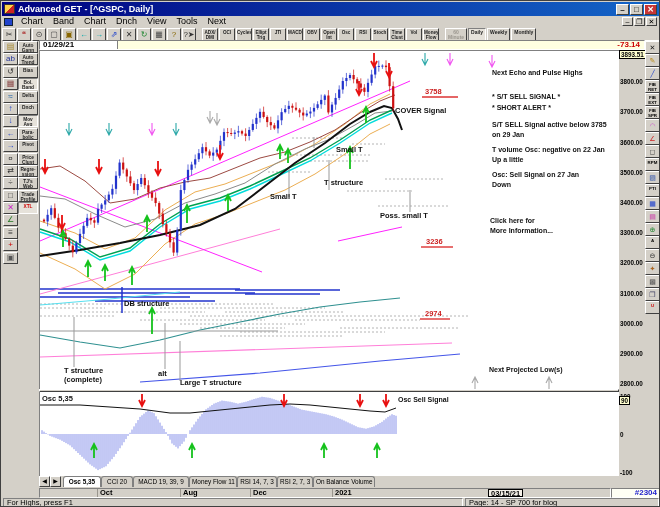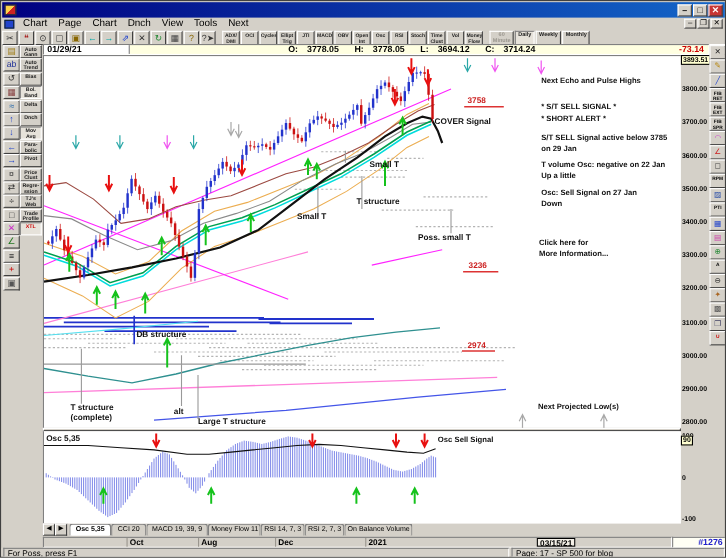--- a/index.html
+++ b/index.html
@@ -72,32 +72,33 @@
   .sb-r{position:absolute;left:464px;top:0px;width:194px;height:9px;line-height:8px;padding-left:3px;
      border:1px solid;border-color:#808080 #fff #fff #808080;}
   svg text{font-family:"Liberation Sans",sans-serif;}
 </style>
 </head>
 <body>
 
 <div class="win">
   <div class="titlebar">
     <div class="appicon"></div>
+    <span>Advanced GET - [^GSPC, Daily]</span>
     <div class="caption-btns">
       <div class="cap raised">–</div>
       <div class="cap raised">□</div>
       <div class="cap raised close">✕</div>
     </div>
   </div>
 
   <div class="menubar">
     <div class="mdiicon"></div>
     <div id="menuItems" style="display:flex;">
         <div class="menu-item">Chart</div>
-        <div class="menu-item">Page</div>
+        <div class="menu-item">Band</div>
         <div class="menu-item">Chart</div>
         <div class="menu-item">Dnch</div>
         <div class="menu-item">View</div>
         <div class="menu-item">Tools</div>
         <div class="menu-item">Next</div>
       </div>
     <div class="mdi-btns" id="mdiBtns">
         <div class="mdi raised">–</div>
         <div class="mdi raised">❐</div>
         <div class="mdi raised">✕</div>
@@ -147,26 +148,20 @@
         <div class="tf-btn raised disabled">60
 Minute</div>
         <div class="tf-btn raised pressed">Daily</div>
         <div class="tf-btn raised">Weekly</div>
         <div class="tf-btn raised">Monthly</div>
       </div>
   </div>
 
   <div class="quotebar">
     <div class="qdate">01/29/21</div>
-    <div class="ohlc">
-      <span><span>O:</span> <span>3778.05</span></span>
-      <span><span>H:</span> <span>3778.05</span></span>
-      <span><span>L:</span> <span>3694.12</span></span>
-      <span><span>C:</span> <span>3714.24</span></span>
-    </div>
     <div class="qchange">-73.14</div>
   </div>
   <div class="qdrop raised">⌄</div>
 
   <div class="lcol" style="left:1px;" id="leftIconCol">
       <div class="lbtn raised" style="color:#a08020;margin-bottom:0.4px">▤</div>
       <div class="lbtn raised" style="color:#223399;margin-bottom:0.4px">ab</div>
       <div class="lbtn raised" style="color:#333333;margin-bottom:0.4px">↺</div>
       <div class="lbtn raised" style="color:#884444;margin-bottom:0.4px">▦</div>
       <div class="lbtn raised" style="color:#2266aa;margin-bottom:0.4px">≈</div>
@@ -768,25 +763,25 @@
       <div class="tab active" style="width: 38px;">Osc 5,35</div>
       <div class="tab" style="width: 32px;">CCI 20</div>
       <div class="tab" style="width: 56px;">MACD 19, 39, 9</div>
       <div class="tab" style="width: 48px;">Money Flow 11</div>
       <div class="tab" style="width: 40px;">RSI 14, 7, 3</div>
       <div class="tab" style="width: 36px;">RSI 2, 7, 3</div>
       <div class="tab" style="width: 62px;">On Balance Volume</div>
     </div>
 
   <div class="datebar" id="dateBar">
-      <div class="dtick" style="left: 57px; margin-left: 18px;">Oct</div>
+      <div class="dtick" style="left: 57px;">Oct</div>
       <div class="dtick" style="left: 140px;">Aug</div>
       <div class="dtick" style="left: 210px;">Dec</div>
       <div class="dtick" style="left: 292px;">2021</div>
       <div class="fdate" style="left: 448px;">03/15/21</div>
     </div>
-  <div class="counter">#1276</div>
+  <div class="counter">#2304</div>
 
   <div class="statusbar">
-    <div class="sb-l">For Poss, press F1</div>
-    <div class="sb-r">Page: 17 - SP 500 for blog</div>
+    <div class="sb-l">For Highs, press F1</div>
+    <div class="sb-r">Page: 14 - SP 700 for blog</div>
   </div>
 </div>
 
 </body></html>

